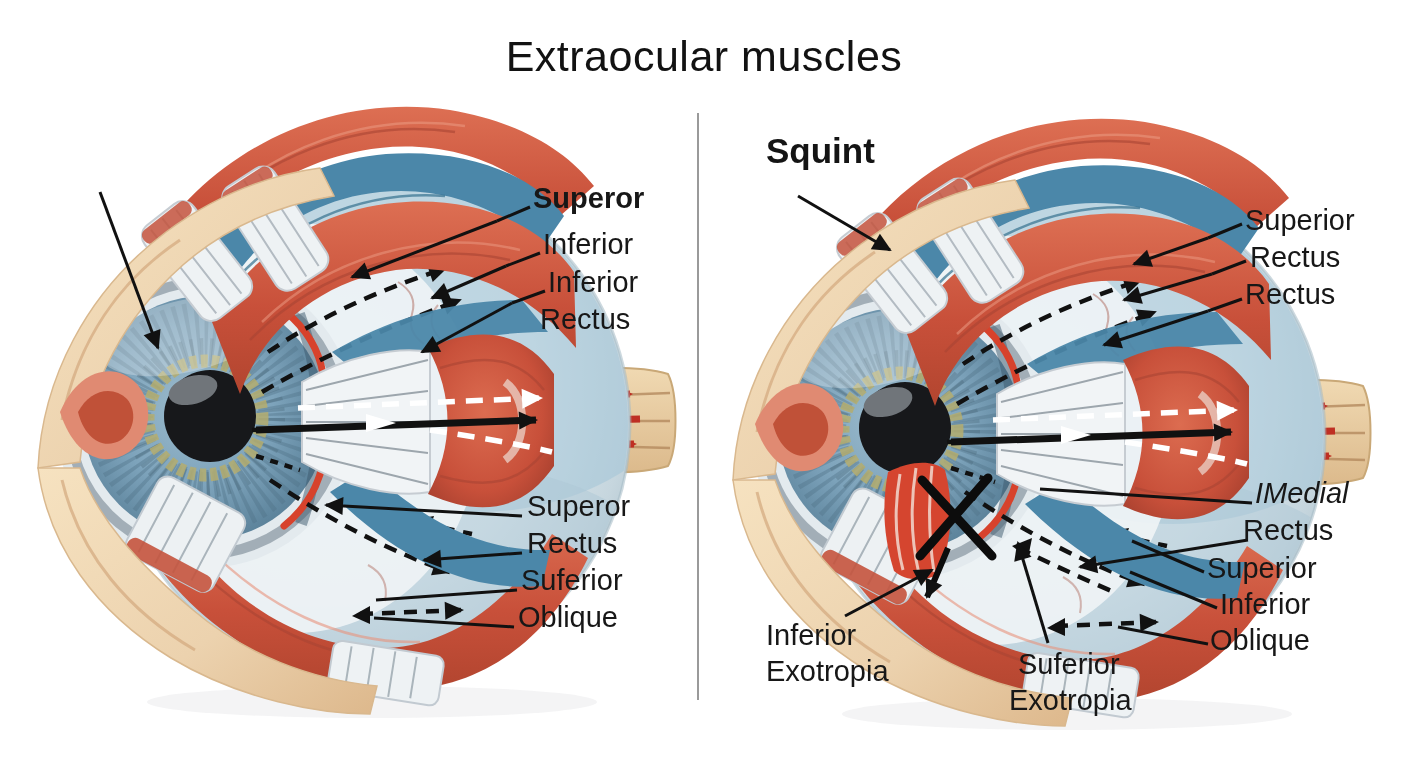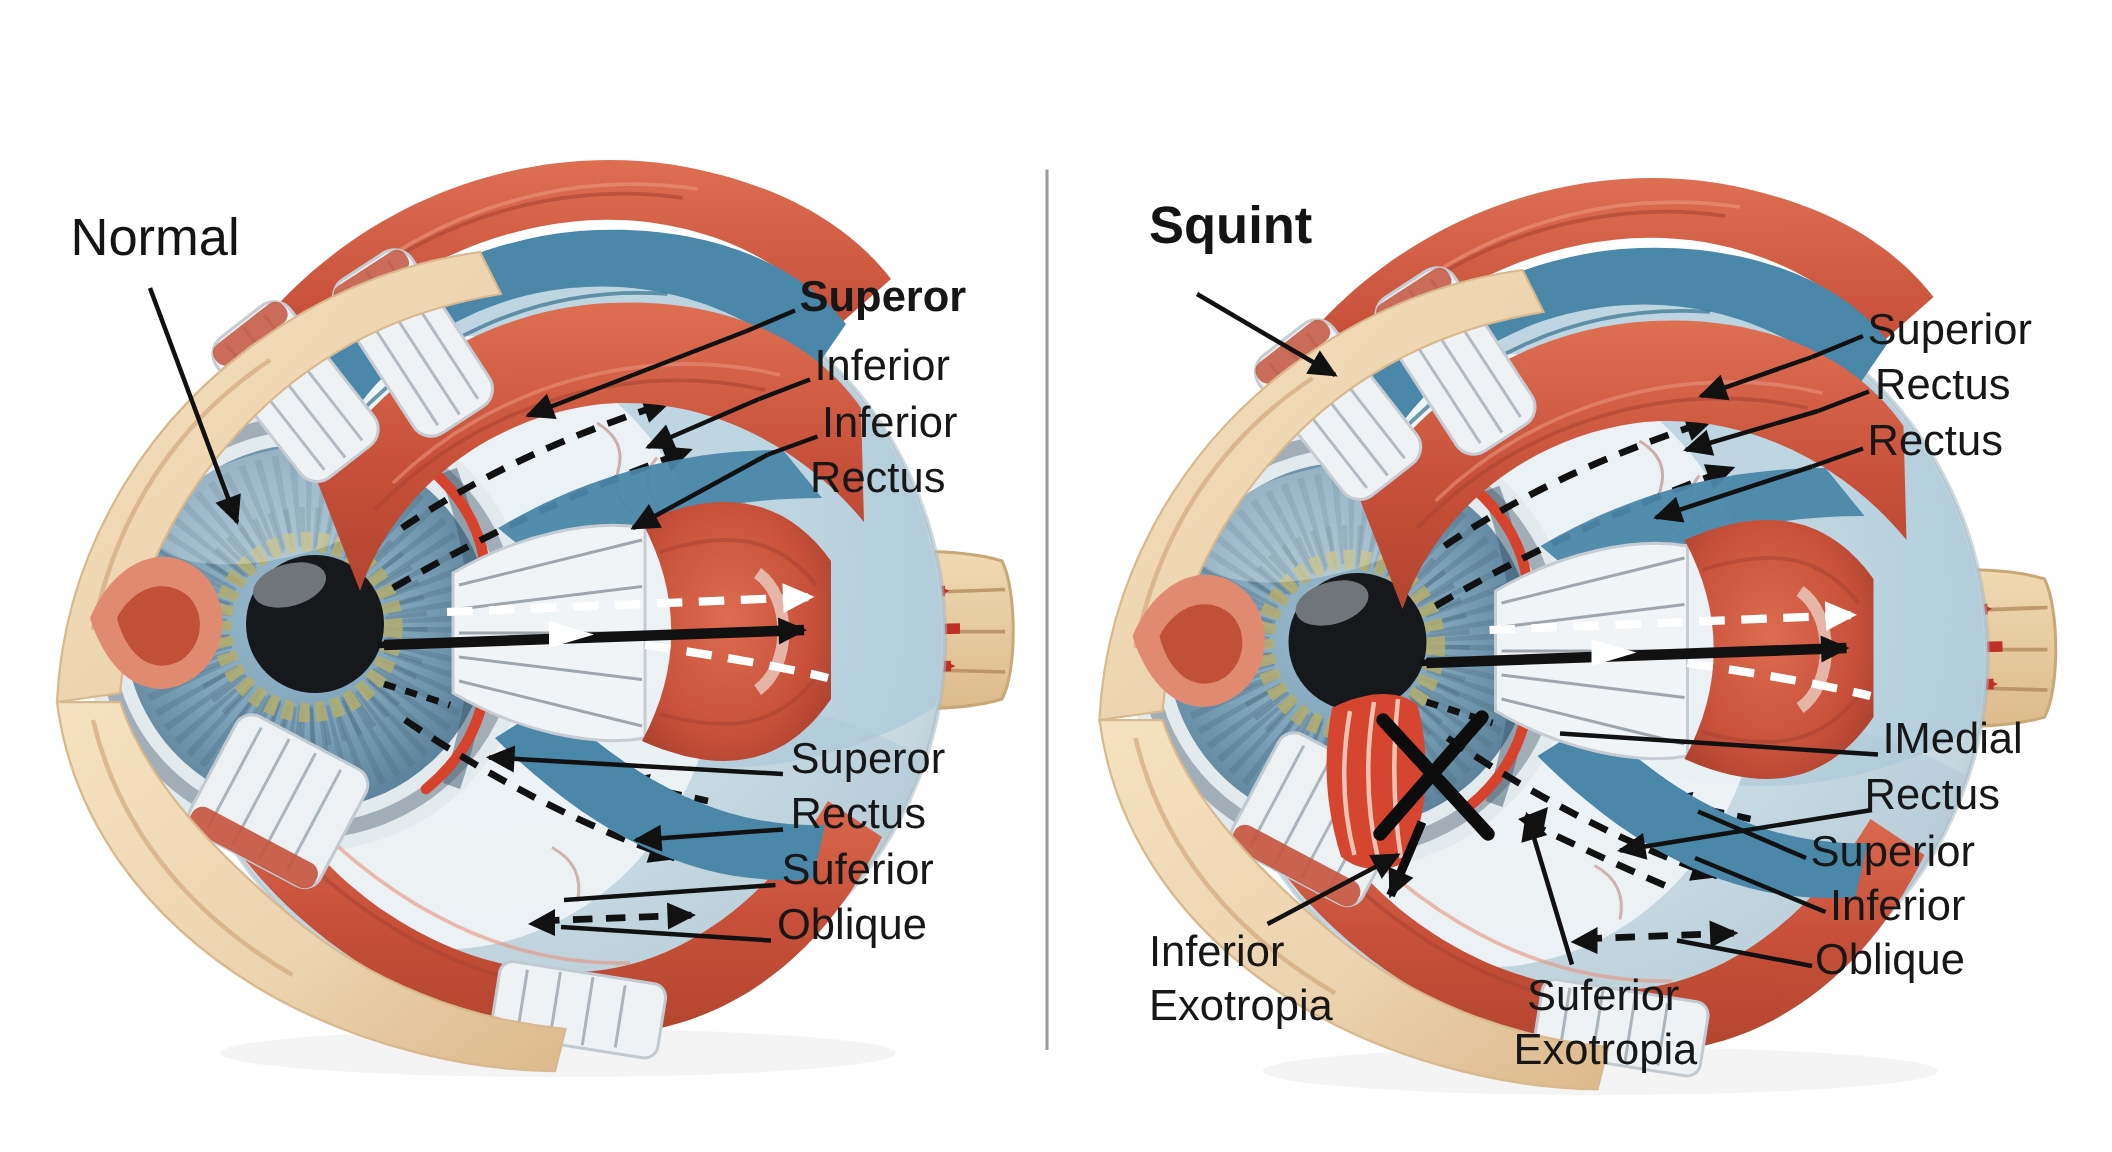--- a/index.html
+++ b/index.html
@@ -238,37 +238,37 @@
       <path d="M 1204,572 L 1132,541"></path>
       <path d="M 1217,608 L 1130,572"></path>
       <path d="M 1208,644 L 1118,627"></path>
       <path d="M 845,616 L 932,570" marker-end="url(#mB)"></path>
       <path d="M 1048,643 L 1018,543" marker-end="url(#mB)"></path>
     </g>
   </svg>
 
   <div class="divider" style="left:697px;top:113px;height:587px;"></div>
 
-
-  <div class="hd" style="left:47px;top:139px;">Normal</div>
+  <div class="title">Extraocular muscles</div>
+
   <div class="hd" style="left:766px;top:131px;font-weight:bold;">Squint</div>
 
   <div class="lbl" style="left:533px;top:184px;font-weight:bold;">Superor</div>
   <div class="lbl" style="left:543px;top:230px;">Inferior</div>
   <div class="lbl" style="left:548px;top:268px;">Inferior</div>
   <div class="lbl" style="left:540px;top:305px;">Rectus</div>
   <div class="lbl" style="left:527px;top:492px;">Superor</div>
   <div class="lbl" style="left:527px;top:529px;">Rectus</div>
   <div class="lbl" style="left:521px;top:566px;">Suferior</div>
   <div class="lbl" style="left:518px;top:603px;">Oblique</div>
 
   <div class="lbl" style="left:1245px;top:206px;">Superior</div>
   <div class="lbl" style="left:1250px;top:243px;">Rectus</div>
   <div class="lbl" style="left:1245px;top:280px;">Rectus</div>
-  <div class="lbl" style="left:1255px;top:479px;">IMedial</div>
+  <div class="lbl" style="left:1255px;top:479px;font-style:italic;">IMedial</div>
   <div class="lbl" style="left:1243px;top:516px;">Rectus</div>
   <div class="lbl" style="left:1207px;top:554px;">Superior</div>
   <div class="lbl" style="left:1220px;top:590px;">Inferior</div>
   <div class="lbl" style="left:1210px;top:626px;">Oblique</div>
   <div class="lbl" style="left:766px;top:621px;">Inferior</div>
   <div class="lbl" style="left:766px;top:657px;">Exotropia</div>
   <div class="lbl" style="left:1018px;top:650px;">Suferior</div>
   <div class="lbl" style="left:1009px;top:686px;">Exotropia</div>
 
 </div>

